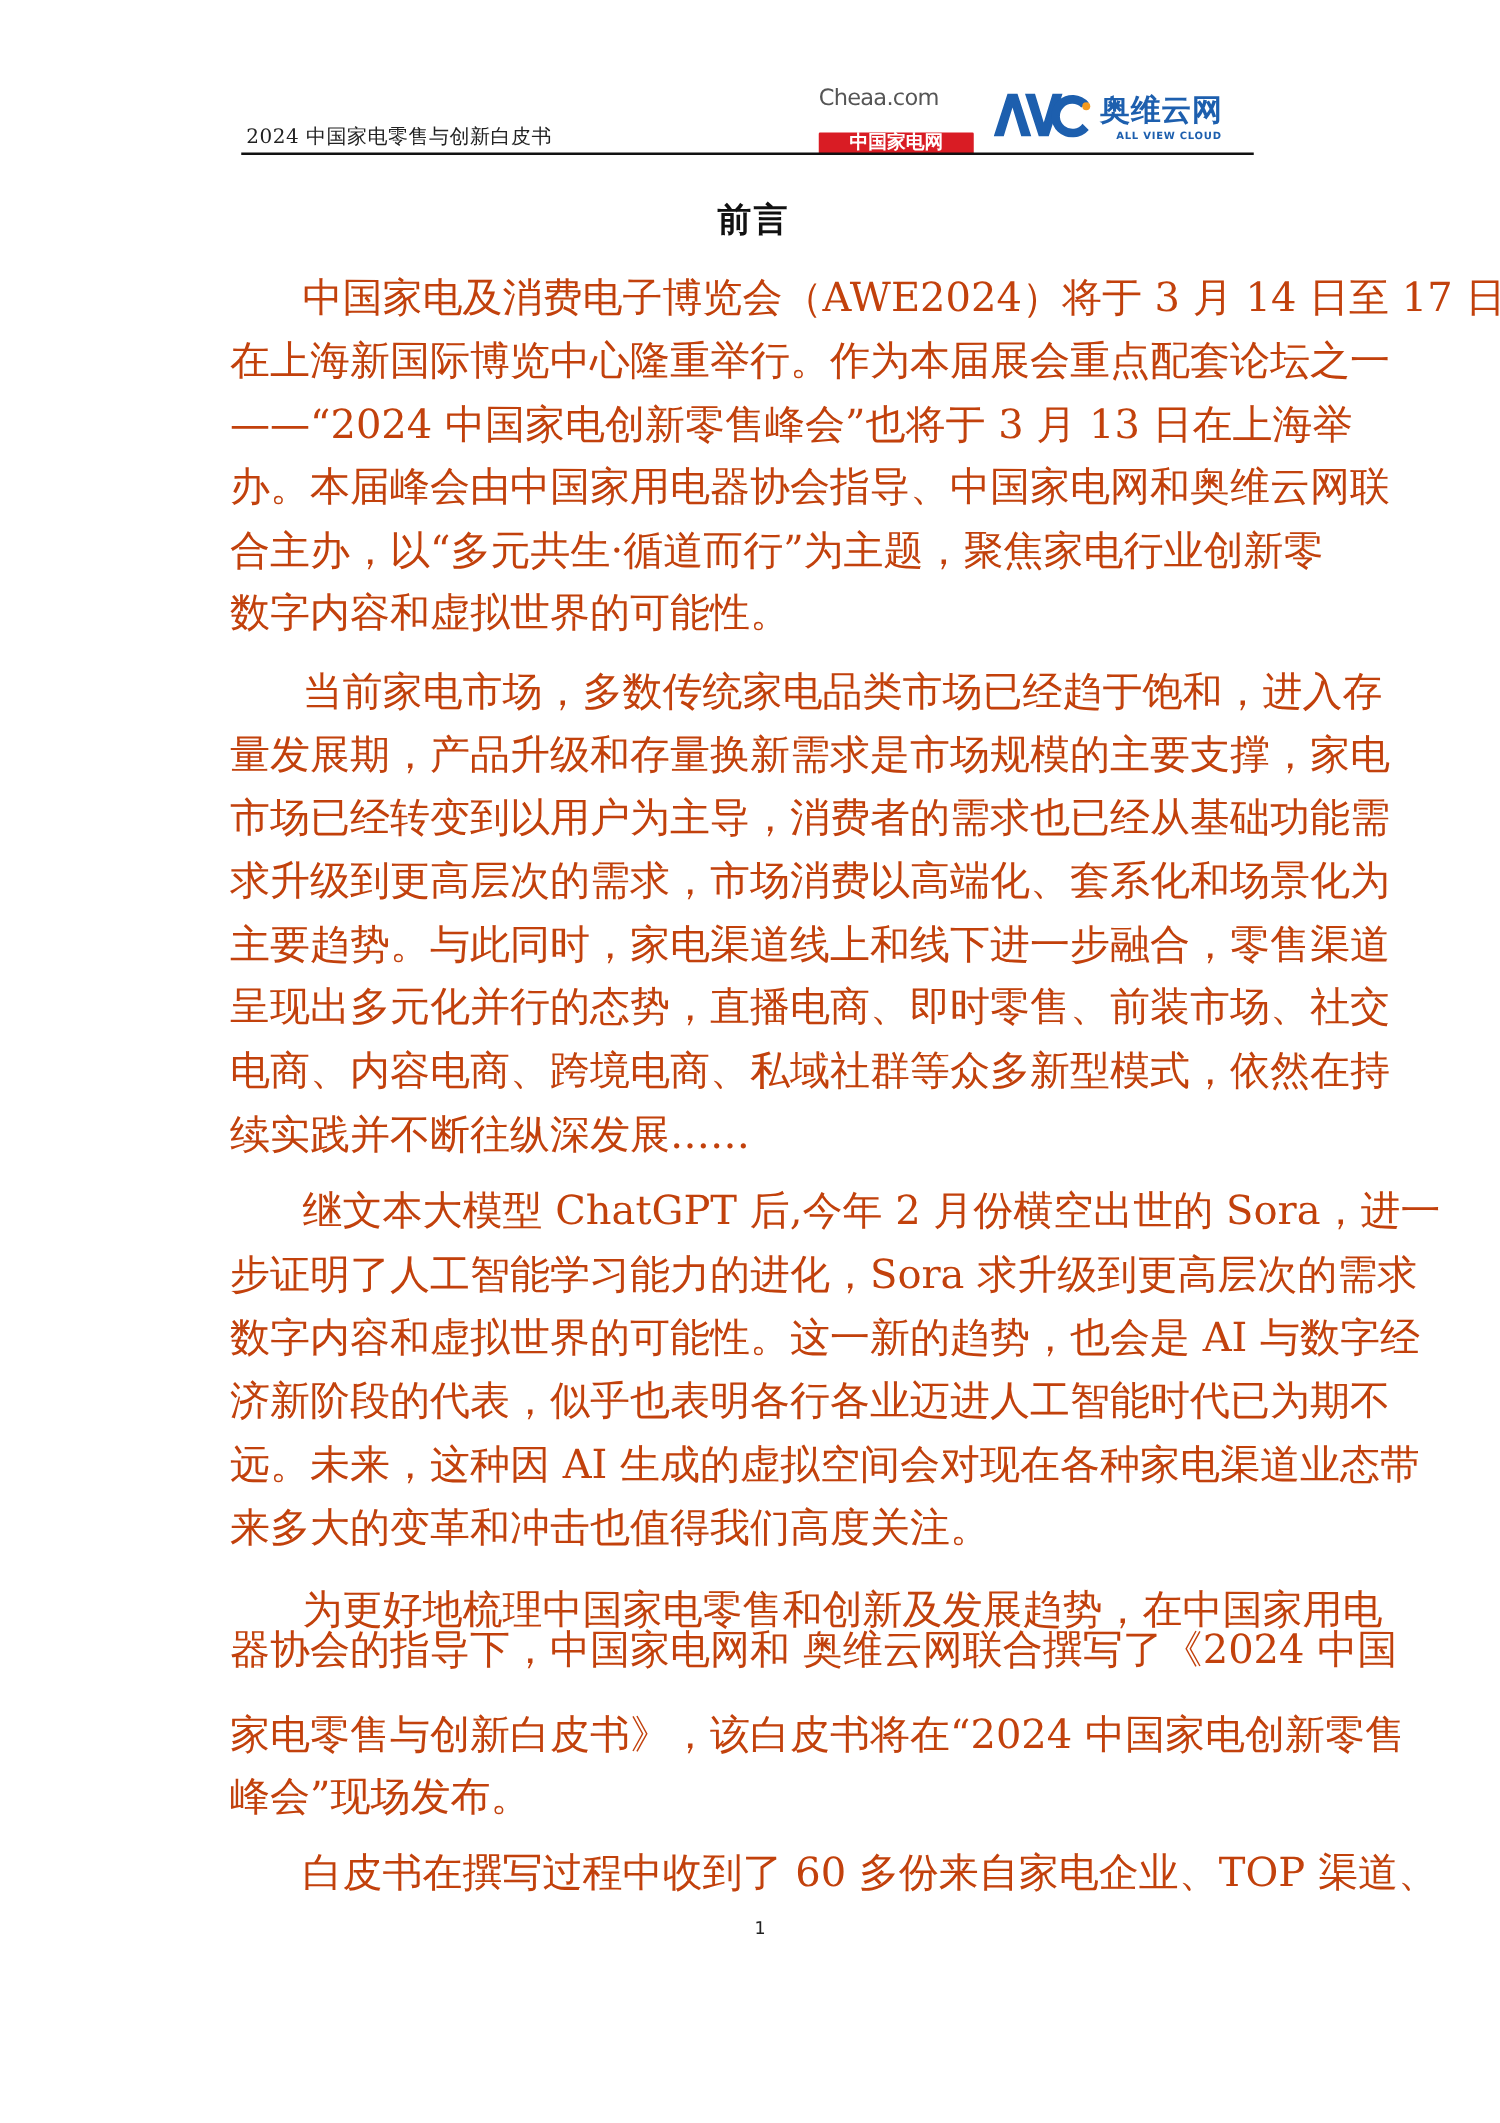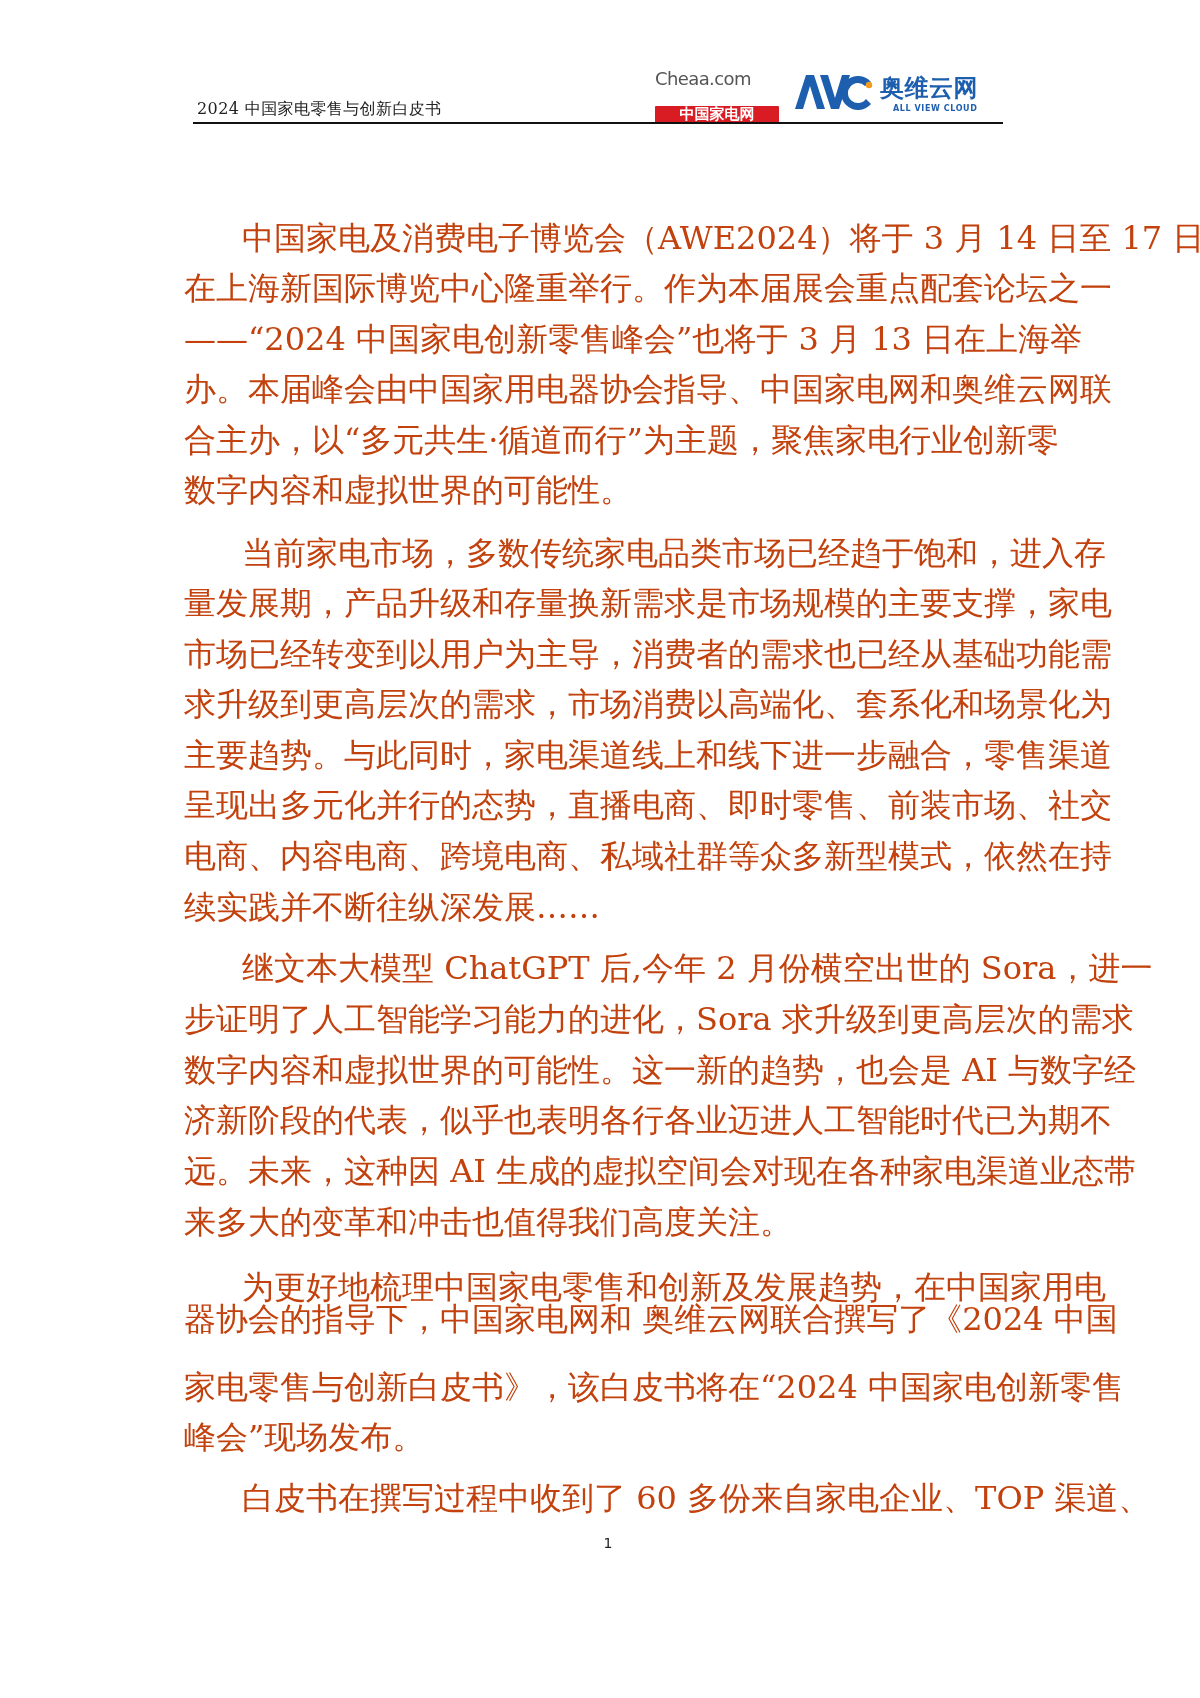--- a/index.html
+++ b/index.html
@@ -61,20 +61,21 @@
 
       <path d="M76,8 A17,17 0 1 0 76,30 L71,25 A10,10 0 1 1 70,12 Z" fill="#1d5fae"></path>
       <circle cx="74" cy="11" r="3.2" fill="#f39a1e"></circle>
     </svg>
     <div class="avc-cn">奥维云网</div>
     <div class="avc-en">ALL VIEW CLOUD</div>
   </div>
 
   <div class="hdr-rule"></div>
 
+  <div class="doc-title">前言</div>
 
   <div>
     <div class="line first" style="top:223px">中国家电及消费电子博览会（AWE2024）将于 3 月 14 日至 17 日</div>
     <div class="line" style="top:273px">在上海新国际博览中心隆重举行。作为本届展会重点配套论坛之一</div>
     <div class="line" style="top:324px">——“2024 中国家电创新零售峰会”也将于 3 月 13 日在上海举</div>
     <div class="line" style="top:374px">办。本届峰会由中国家用电器协会指导、中国家电网和奥维云网联</div>
     <div class="line" style="top:425px">合主办，以“多元共生·循道而行”为主题，聚焦家电行业创新零</div>
     <div class="line last" style="top:475px">数字内容和虚拟世界的可能性。</div>
   </div>
 

